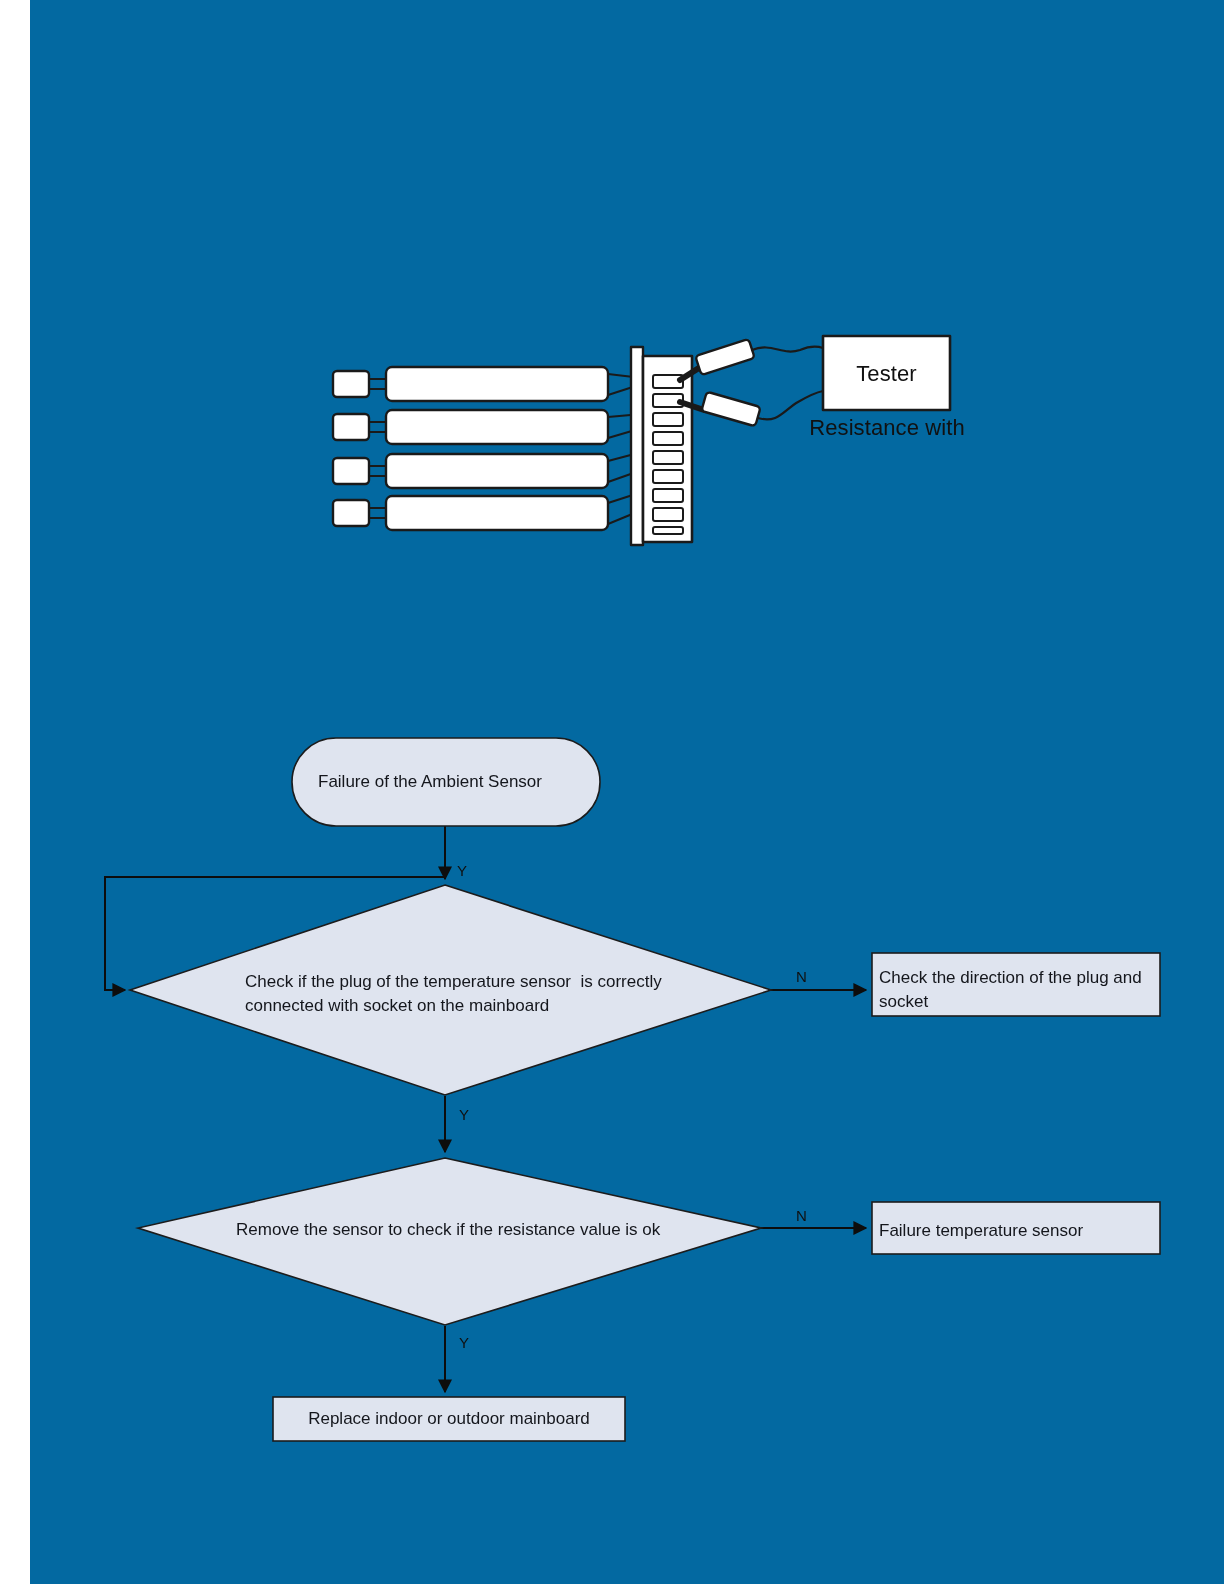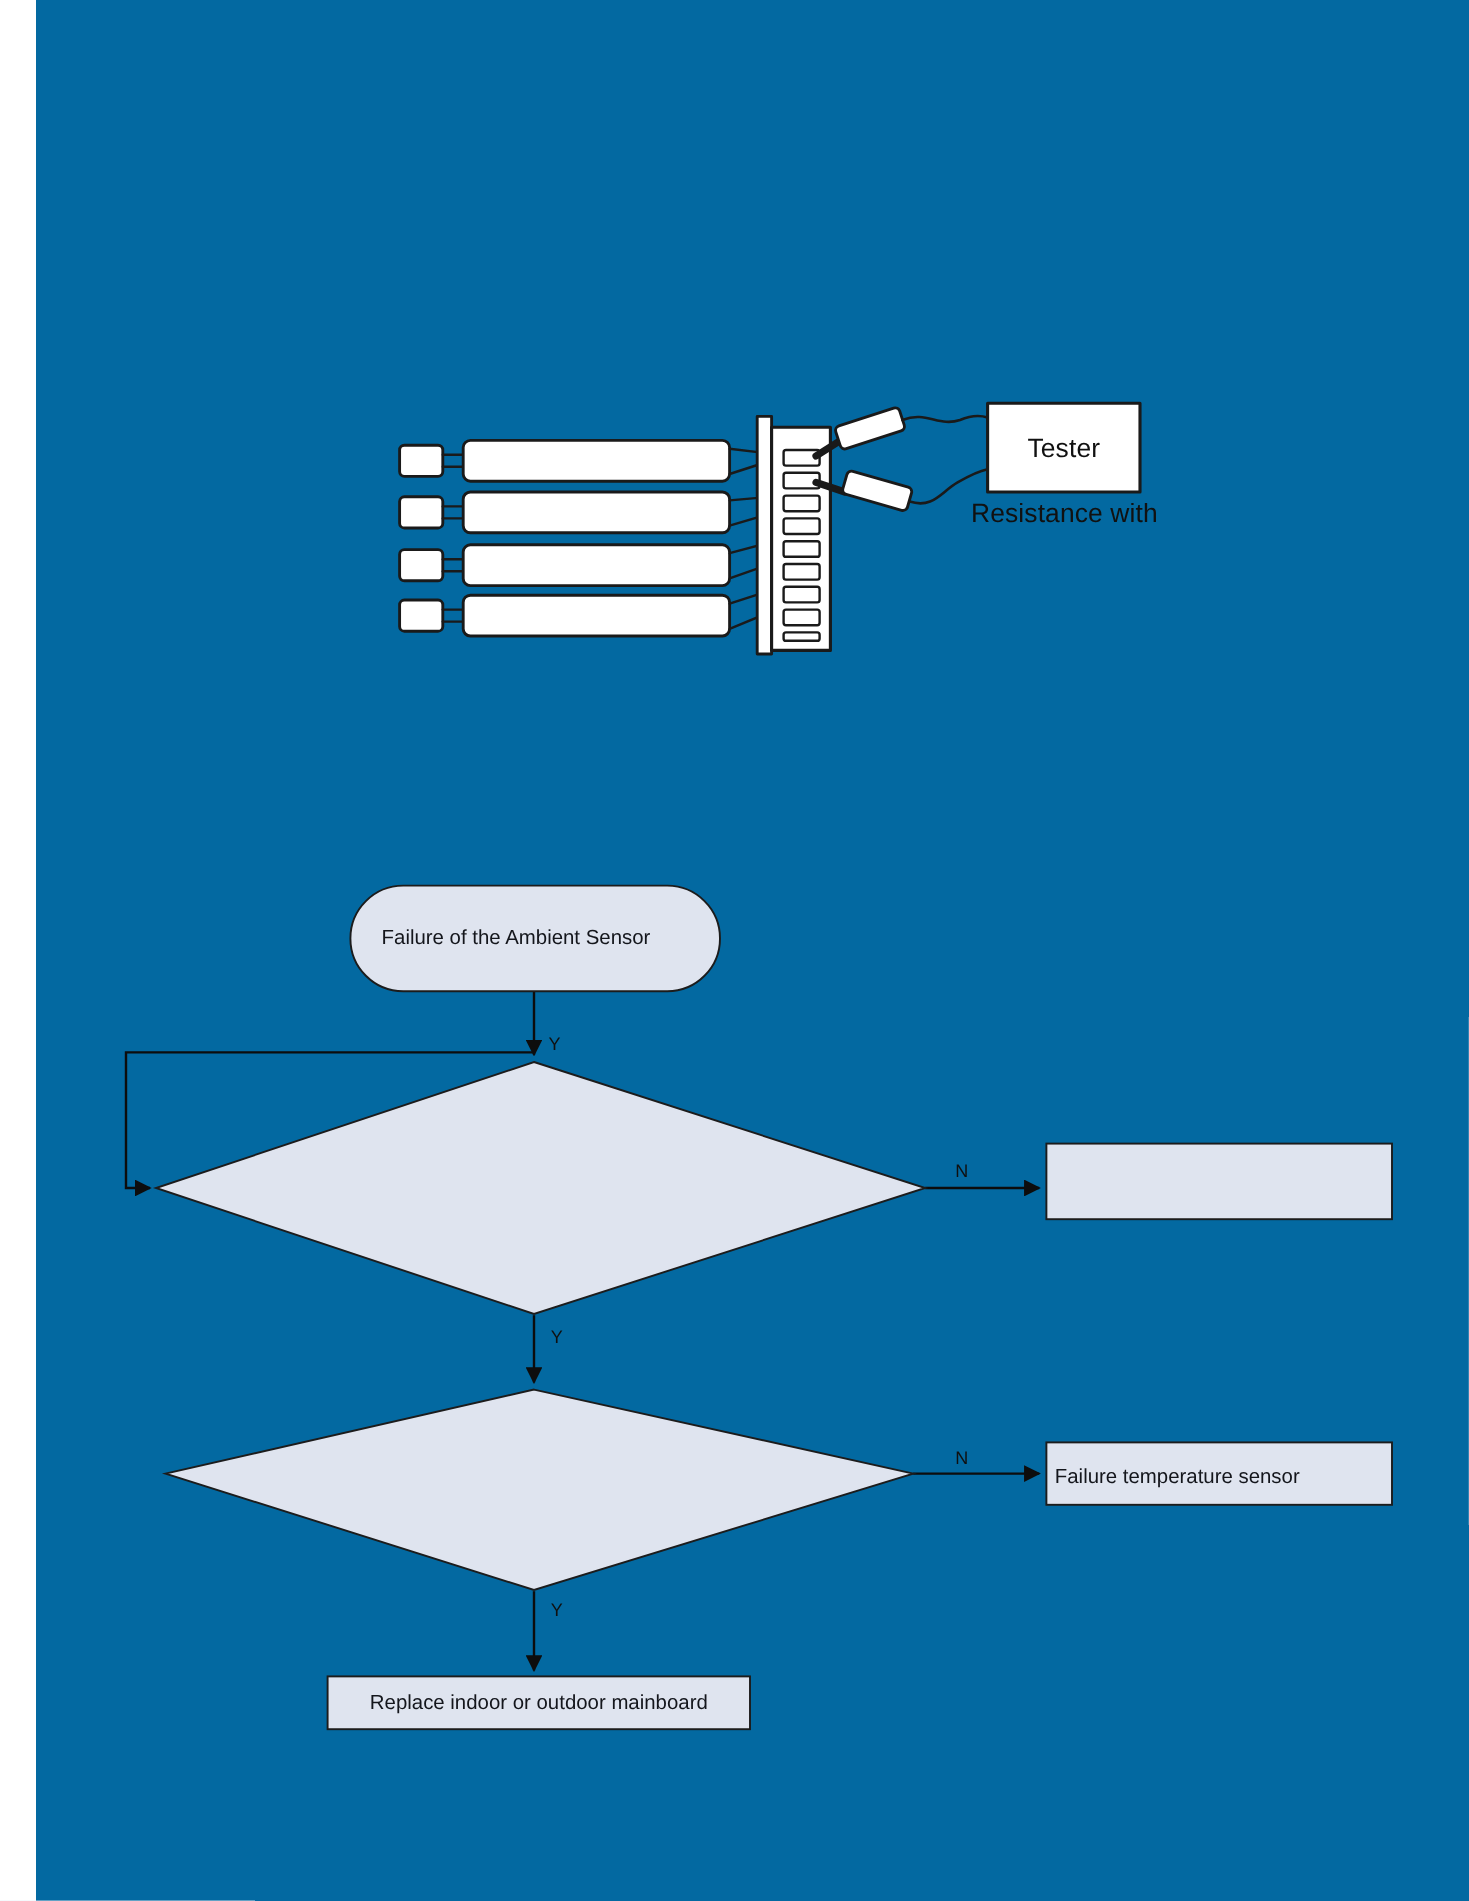--- a/index.html
+++ b/index.html
@@ -177,22 +177,25 @@
 
         <rect x="842" y="1202" width="288" height="52"></rect>
 
         <rect x="243" y="1397" width="352" height="44"></rect>
       </g>
     </svg>
   </div>
 
   <div class="txt node-text" style="left:288px; top:770px; width:270px;">Failure of the Ambient Sensor</div>
 
-
-
+  <div class="txt node-text" style="left:215px; top:970px; width:440px;">Check if the plug of the temperature sensor  is correctly connected with socket on the mainboard</div>
+
+  <div class="txt node-text" style="left:849px; top:966px; width:265px;">Check the direction of the plug and socket</div>
+
+  <div class="txt node-text" style="left:206px; top:1218px; width:450px;">Remove the sensor to check if the resistance value is ok</div>
 
   <div class="txt node-text" style="left:849px; top:1219px; width:270px;">Failure temperature sensor</div>
 
   <div class="txt node-text center" style="left:243px; top:1407px; width:352px;">Replace indoor or outdoor mainboard</div>
 
   <div class="txt edge-label" style="left:427px; top:860px;">Y</div>
 
   <div class="txt edge-label" style="left:766px; top:966px;">N</div>
 
   <div class="txt edge-label" style="left:429px; top:1104px;">Y</div>

